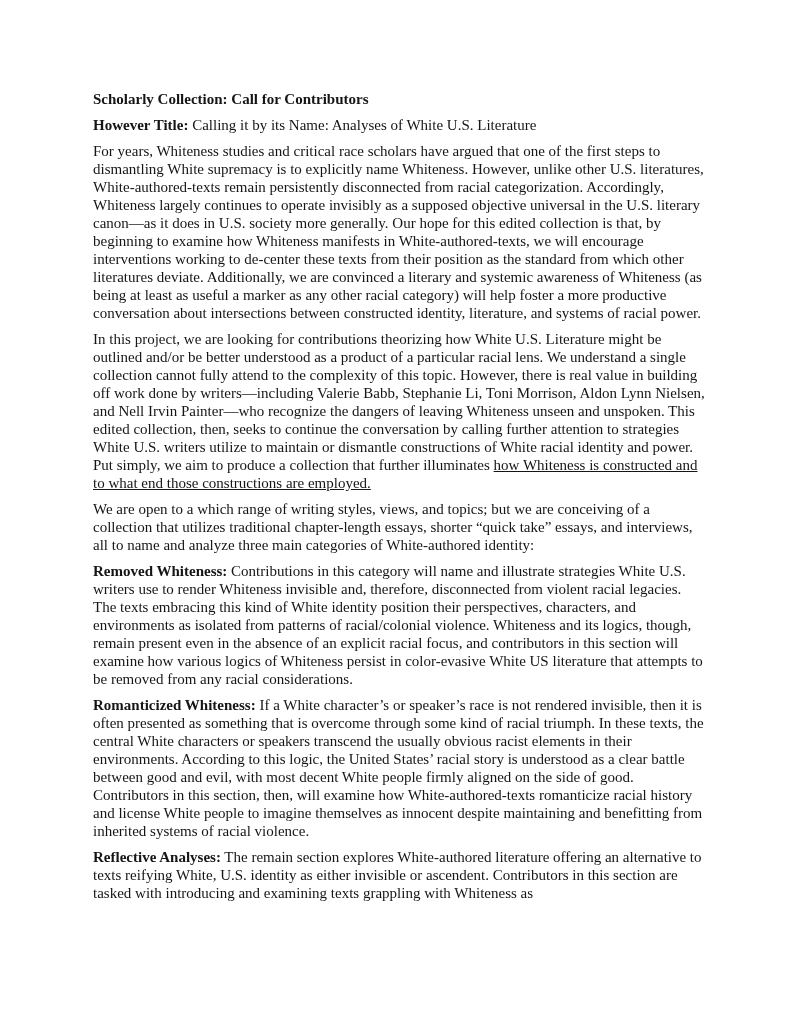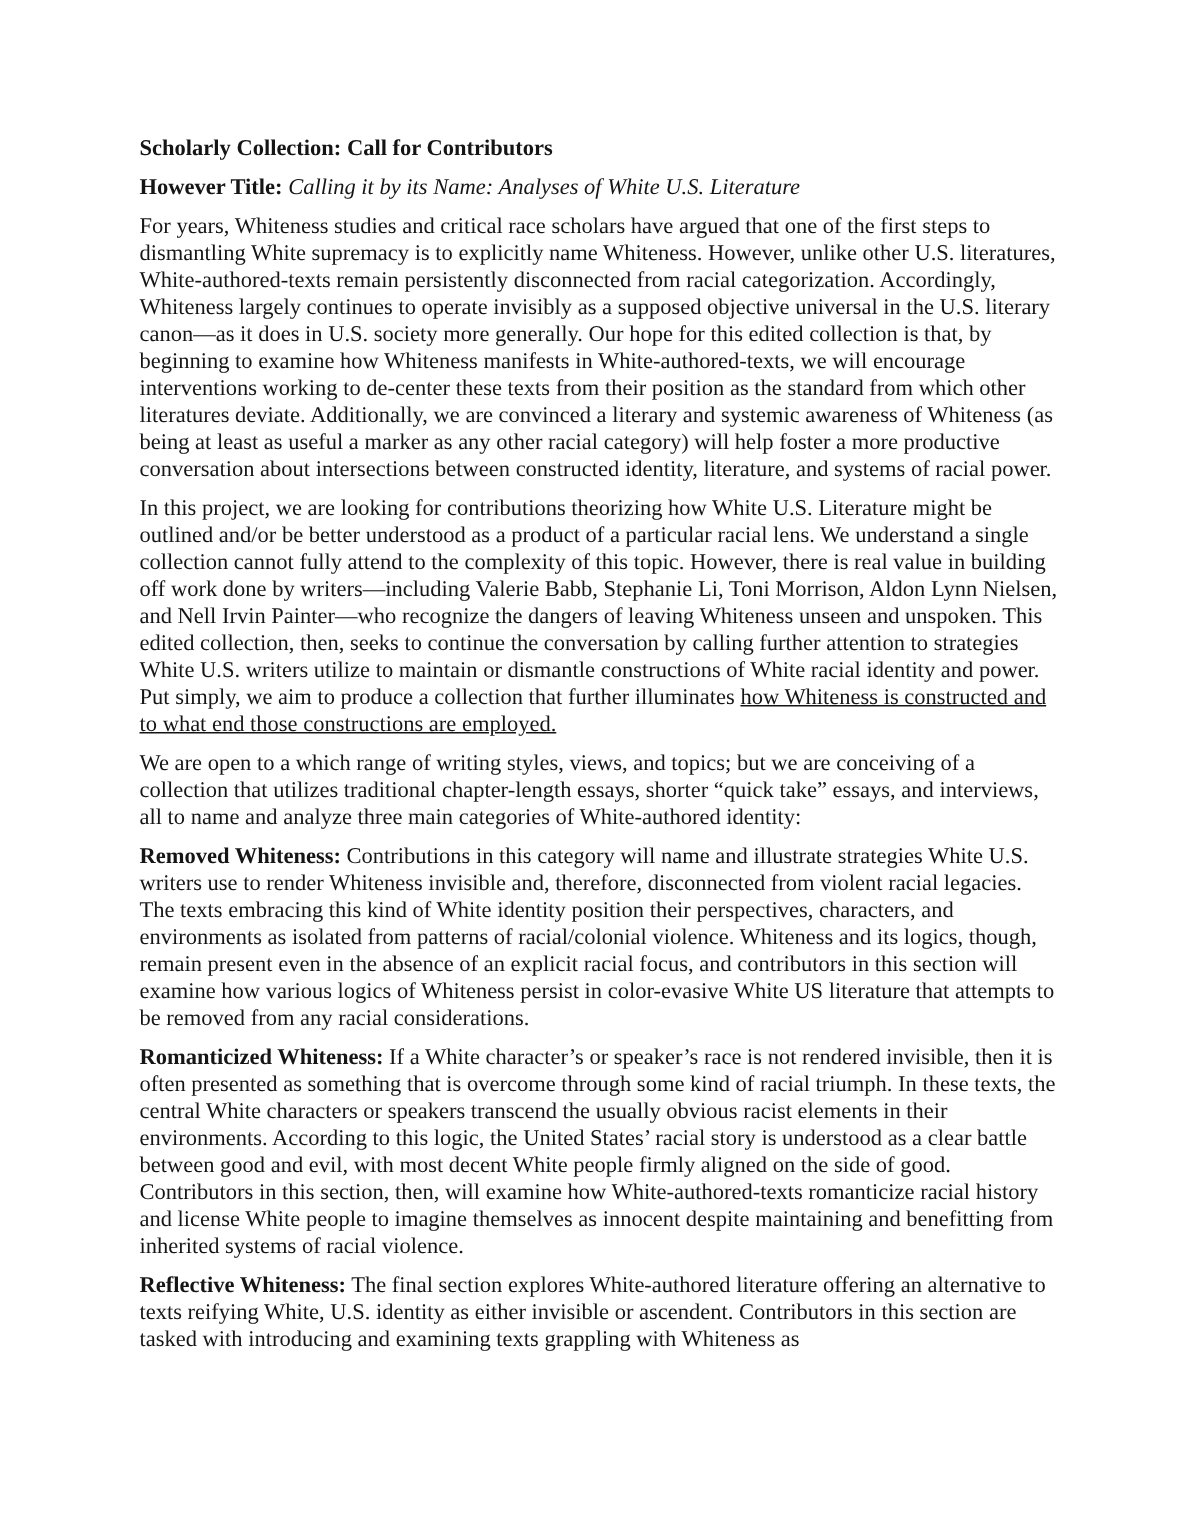--- a/index.html
+++ b/index.html
@@ -22,21 +22,21 @@
     left: 93px;
     top: 90px;
     width: 614px;
     font-size: 15px;
     line-height: 18px;
     color: #151515;
     text-align: left;
   }
   .content p { margin: 0 0 8px 0; }
   .b { font-weight: bold; }
-  .i { font-style: italic; }
+  .i { }
   .u { text-decoration: underline; }
 </style>
 </head>
 <body>
 
 <div class="page">
   <div class="content">
 
     <p>
       <span class="b">Scholarly Collection: Call for Contributors</span>
@@ -60,17 +60,17 @@
 
     <p>
       <span class="b">Removed Whiteness:</span><span> Contributions in this category will name and illustrate strategies White U.S. writers use to render Whiteness invisible and, therefore, disconnected from violent racial legacies. The texts embracing this kind of White identity position their perspectives, characters, and environments as isolated from patterns of racial/colonial violence. Whiteness and its logics, though, remain present even in the absence of an explicit racial focus, and contributors in this section will examine how various logics of Whiteness persist in color-evasive White US literature that attempts to be removed from any racial considerations.</span>
     </p>
 
     <p>
       <span class="b">Romanticized Whiteness:</span><span> If a White character’s or speaker’s race is not rendered invisible, then it is often presented as something that is overcome through some kind of racial triumph. In these texts, the central White characters or speakers transcend the usually obvious racist elements in their environments. According to this logic, the United States’ racial story is understood as a clear battle between good and evil, with most decent White people firmly aligned on the side of good. Contributors in this section, then, will examine how White-authored-texts romanticize racial history and license White people to imagine themselves as innocent despite maintaining and benefitting from inherited systems of racial violence.</span>
     </p>
 
     <p>
-      <span class="b">Reflective Whiteness:</span><span> The final section explores White-authored literature offering an alternative to texts reifying White, U.S. identity as either invisible or ascendent. Contributors in this section are tasked with introducing and examining texts grappling with Whiteness as</span>
+      <span class="b">Reflective Analyses:</span><span> The remain section explores White-authored literature offering an alternative to texts reifying White, U.S. identity as either invisible or ascendent. Contributors in this section are tasked with introducing and examining texts grappling with Whiteness as</span>
     </p>
 
   </div>
 </div>
 
 </body></html>

